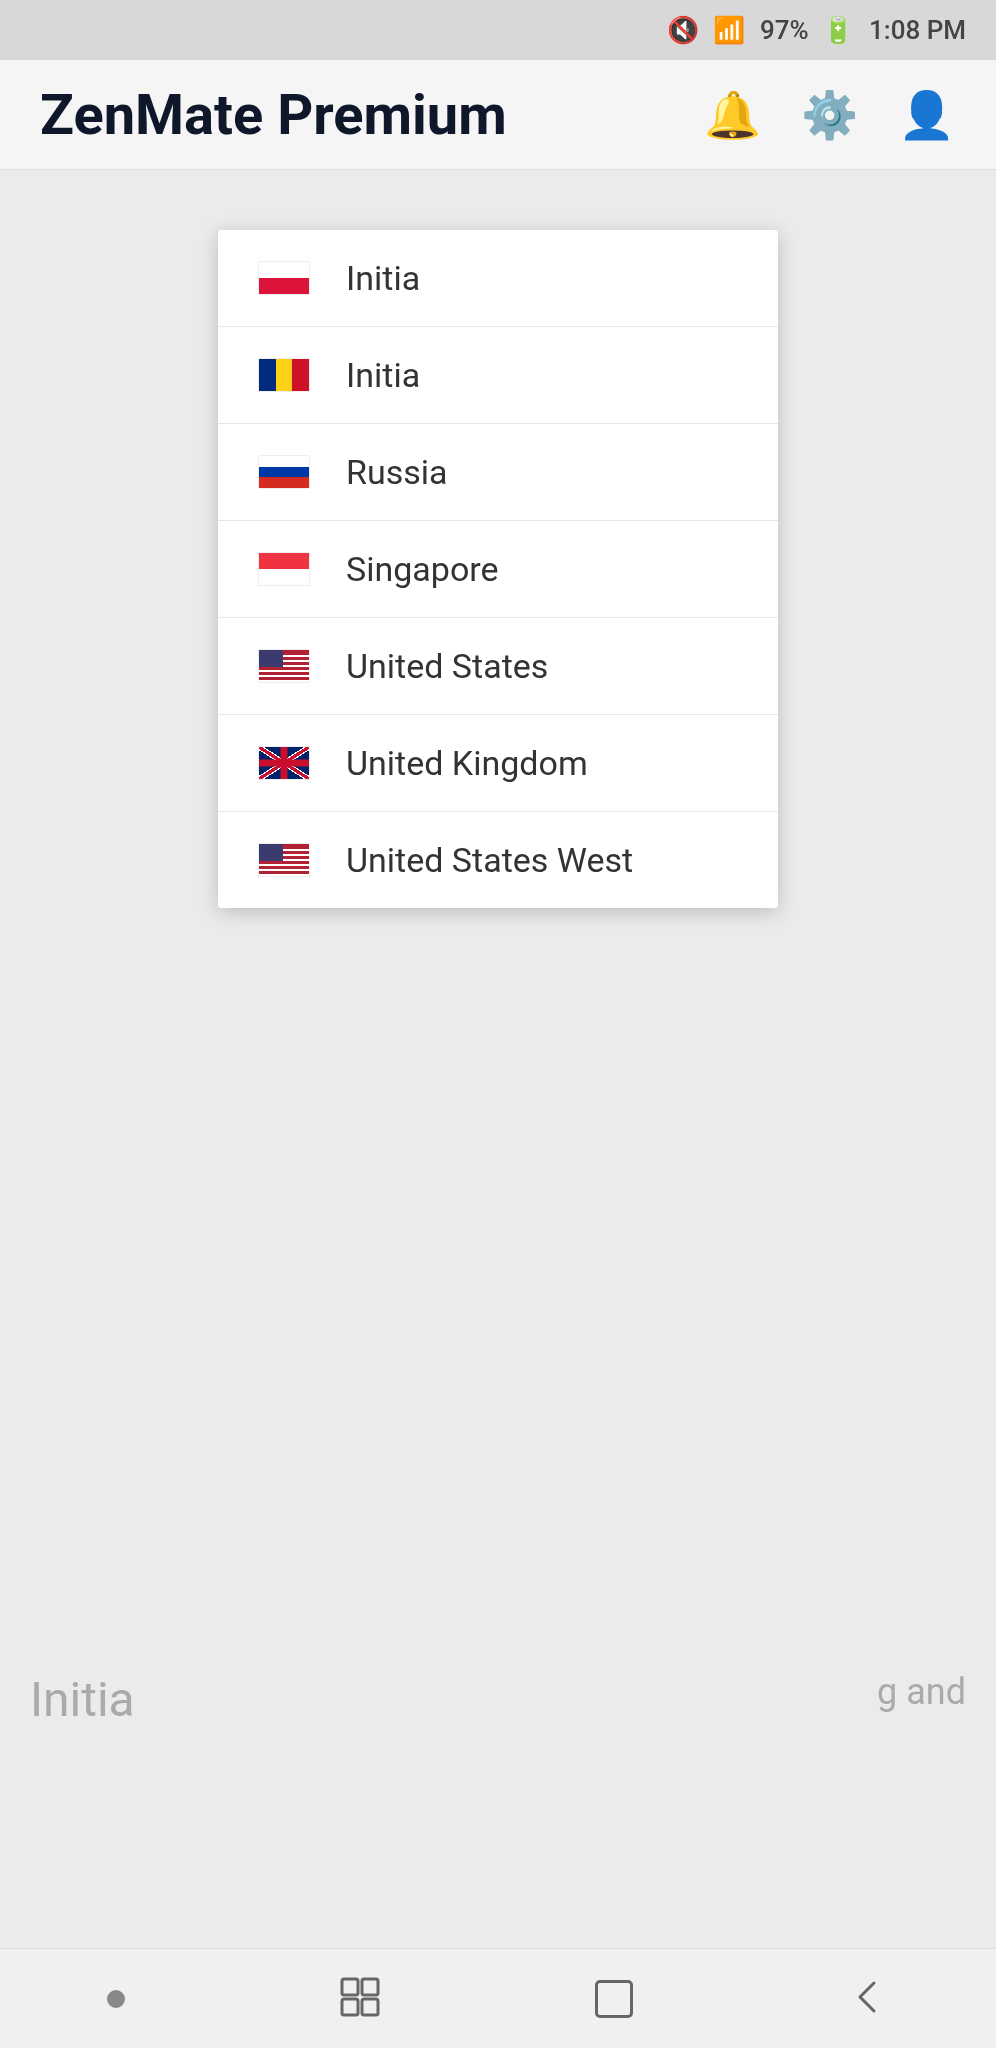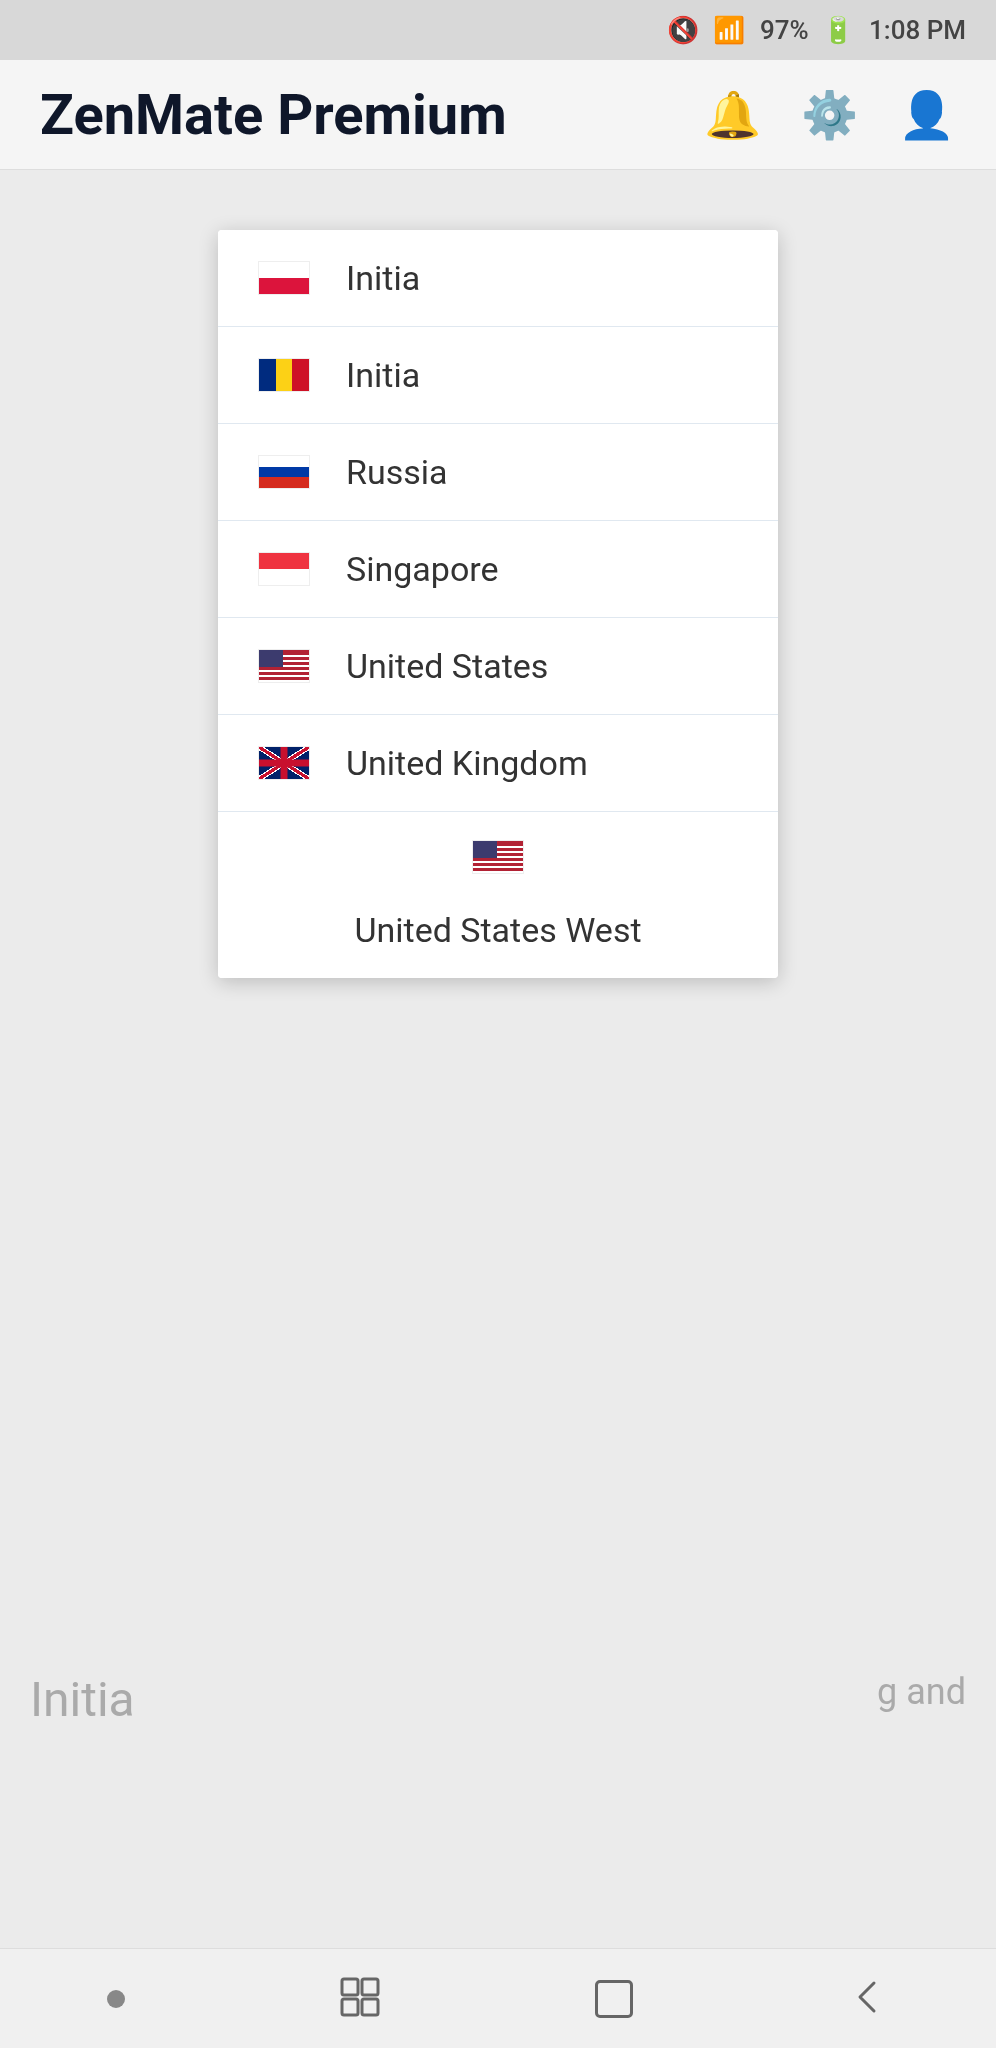--- a/index.html
+++ b/index.html
@@ -121,21 +121,20 @@
       align-items: center;
       padding: 28px 40px;
       border-bottom: 1px solid #e0e8f0;
       background: #ffffff;
       cursor: pointer;
       gap: 36px;
     }
 
     .menu-item:last-child {
       border-bottom: none;
-      flex-direction: column;
     }
 
     .flag {
       width: 52px;
       height: 34px;
       flex-shrink: 0;
       display: inline-block;
       position: relative;
       overflow: hidden;
       border: 1px solid #eee;

